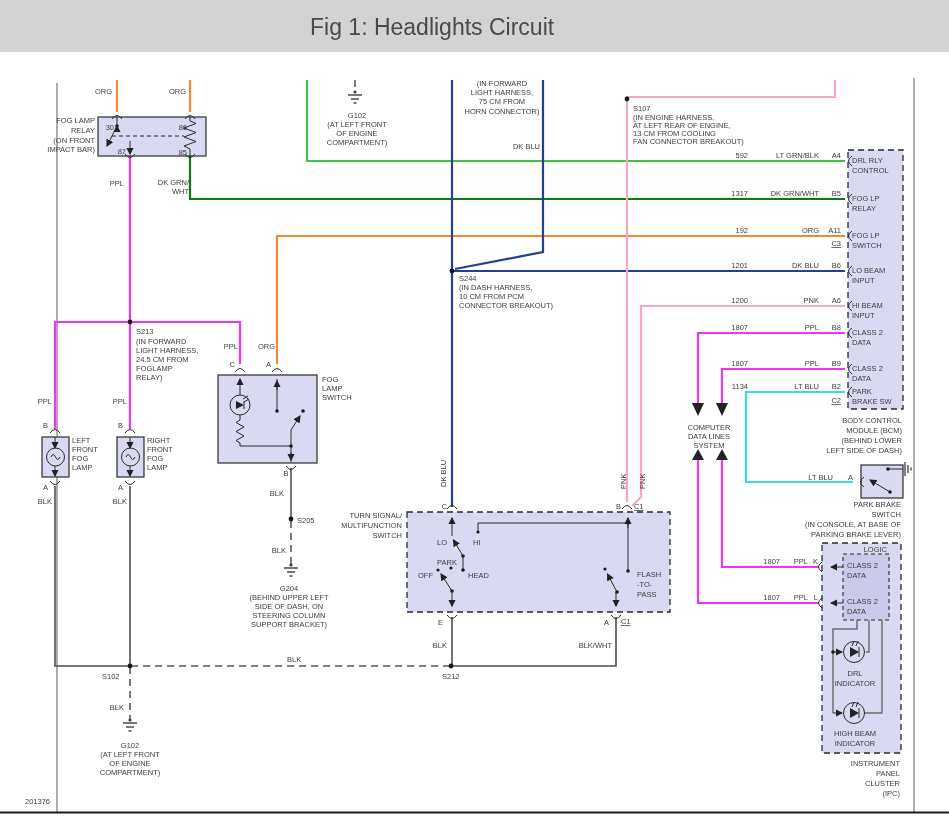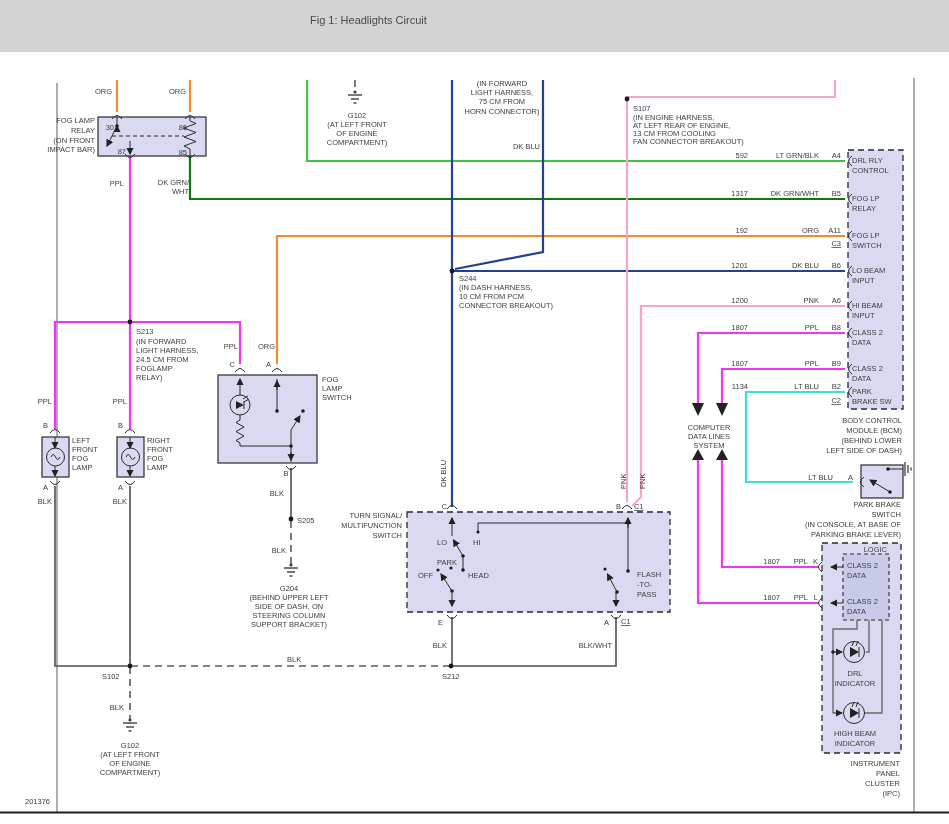--- a/index.html
+++ b/index.html
@@ -1,19 +1,19 @@
 <!DOCTYPE html>
 <html><head>
 <meta charset="utf-8">
 <style>
   html,body{margin:0;padding:0;background:#fff;}
   #stage{position:relative;width:949px;height:824px;background:#ffffff;overflow:hidden;
          font-family:"Liberation Sans",sans-serif;}
   #hdr{position:absolute;left:0;top:0;width:949px;height:52px;background:#d3d3d3;}
-  #hdr .title{position:absolute;left:310px;top:14px;font-size:11px;color:#4a4a4a;
+  #hdr .title{position:absolute;left:310px;top:14px;font-size:23px;color:#4a4a4a;
               font-family:"Liberation Sans",sans-serif;}
   svg{position:absolute;left:0;top:0;}
   .t{font:7.5px "Liberation Sans",sans-serif;fill:#3d3d3d;}
   .te{text-anchor:end;} .tc{text-anchor:middle;}
   .u{text-decoration:underline;}
   .box{fill:#d9d9f2;stroke:#2a2a2a;stroke-width:1.2;}
   .boxd{fill:#d9d9f2;stroke:#2a2a2a;stroke-width:1.3;stroke-dasharray:6 4;}
   .sym{fill:none;stroke:#2a2a2a;stroke-width:1;}
   .pin{fill:none;stroke:#2a2a2a;stroke-width:1;}
   .dot{fill:#1a1a1a;}

